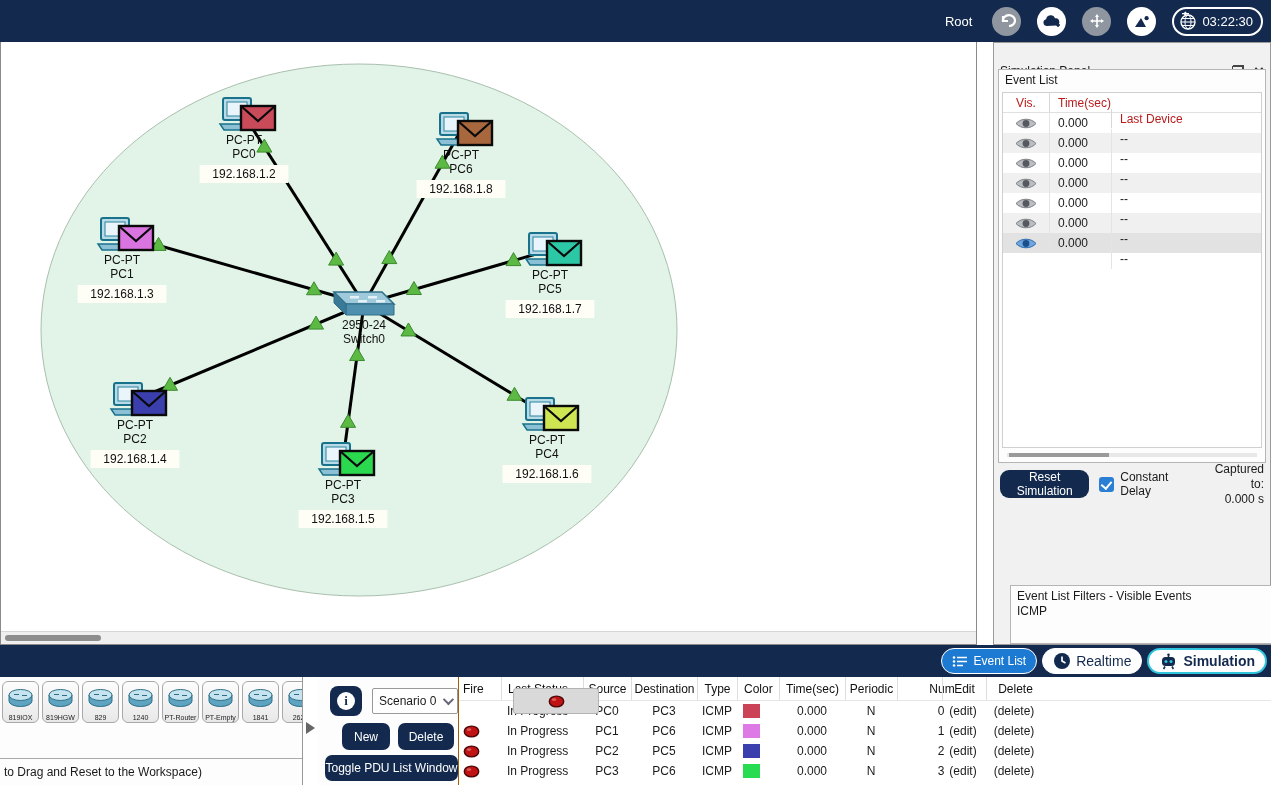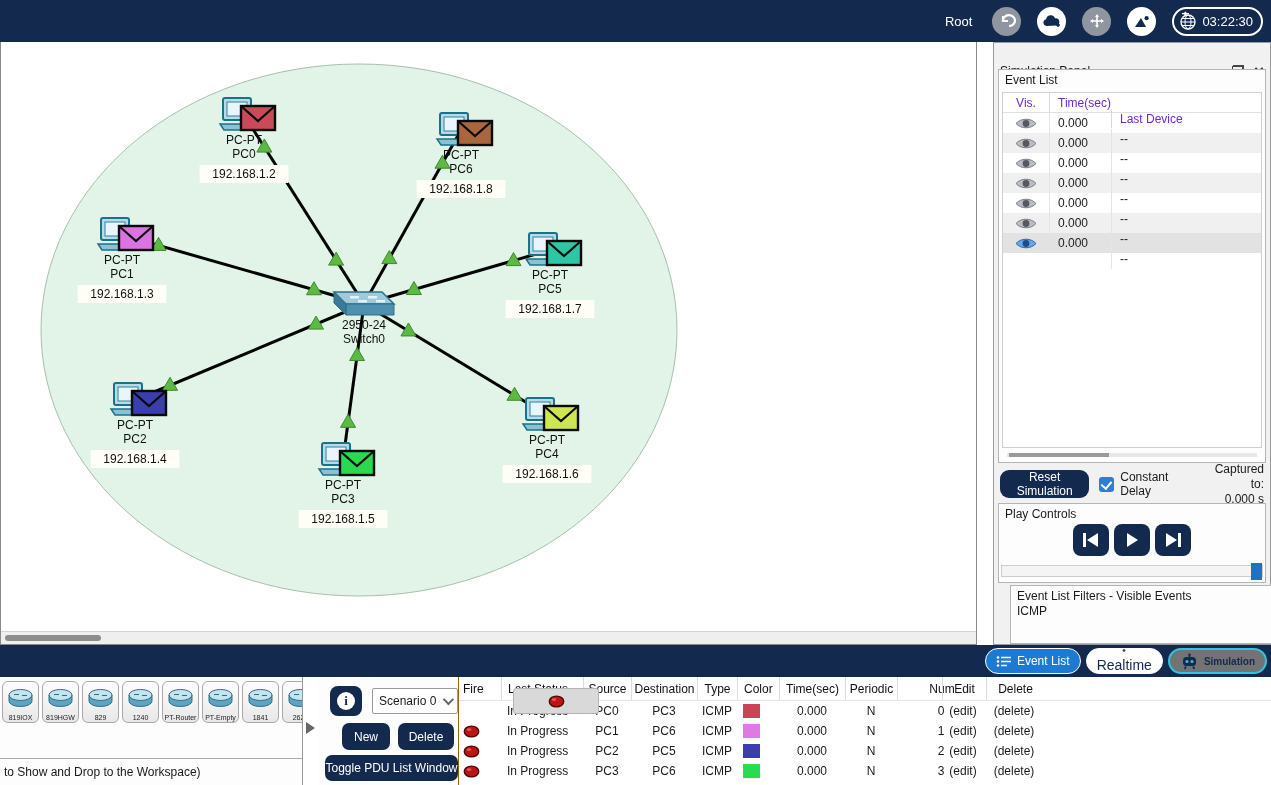--- a/index.html
+++ b/index.html
@@ -27,21 +27,21 @@
   .ic-restore { width:12px; height:12px; position:relative; margin-right:10px; }
   .ic-restore::before { content:""; position:absolute; right:0; top:0; width:9px; height:9px; border:1.5px solid #444; }
   .ic-restore::after { content:""; position:absolute; left:0; bottom:0; width:9px; height:9px; border:1.5px solid #444; background:#f1f1f1; }
   .ic-close { font-size:17px; font-weight:bold; color:#333; line-height:1; }
 
   .group { position:absolute; background:#fdfdfd; border:1px solid #b5b5b5; }
   .g-title { position:absolute; left:6px; top:3px; font-size:12px; }
 
   .ev-group { left:4px; top:26px; width:268px; height:394px; }
   .ev-table { position:absolute; left:3px; top:22px; right:3px; bottom:14px; background:#fff; border:1px solid #d0d0d0; overflow:hidden; }
-  .ev-hrow { display:flex; height:20px; align-items:center; border-bottom:1px solid #e0e0e0; color:#6d28d9; }
+  .ev-hrow { display:flex; height:20px; align-items:center; border-bottom:1px solid #e0e0e0; color:#b91c1c; }
   .ev-row { display:flex; height:20px; align-items:center; }
   .ev-row.alt { background:#f0f0f0; }
   .ev-row.selected { background:#e2e2e2; }
   .e-vis { width:46px; display:flex; justify-content:center; }
   .e-time { width:62px; border-left:1px solid #e4e4e4; padding-left:8px; height:100%; display:flex; align-items:center; }
   .e-dev { flex:1; border-left:1px solid #e4e4e4; padding-left:8px; height:100%; display:flex; align-items:center;margin-top:32px; }
   .ev-hrow .e-time, .ev-hrow .e-dev { border-left:1px solid #d8d8d8; }
   .ev-scroll { position:absolute; left:8px; bottom:5px; width:250px; height:4px; background:#e8e8e8; }
   .ev-scroll .thumb { position:absolute; left:2px; top:0; width:100px; height:4px; background:#9a9a9a; }
 
@@ -61,22 +61,22 @@
 
   .filt-group { left:16px; top:542px; width:316px; height:59px; }
   .filt-proto { position:absolute; left:6px; top:18px; }
   .filt-btns { position:absolute; left:2px; bottom:4px; width:264px; display:flex; gap:4px; }
   .filt-btns .btn { flex:1; height:24px; border-radius:10px; }
 
   
   .modestrip { position:absolute; left:0; top:645px; width:1271px; height:32px; background:#132a4e; display:flex; align-items:center; justify-content:flex-end; gap:5px; padding-right:4px; }
   .pill { height:26px; border-radius:13px; display:flex; align-items:center; gap:5px; padding:0 10px; }
   .pill-ev { background:#1d7ad2; border:1.5px solid #fff; color:#fff; font-size:12px; }
-  .pill-rt { background:#fff; border:1.5px solid #fff; color:#132a4e; font-size:14px;flex-direction:column; }
-  .pill-sim { background:#737373; border:2px solid #2fc5dd; color:#132a4e; font-size:10px; font-weight:bold; }
+  .pill-rt { background:#fff; border:1.5px solid #fff; color:#132a4e; font-size:14px; }
+  .pill-sim { background:#ffffff; border:2px solid #2fc5dd; color:#132a4e; font-size:14px; font-weight:bold; }
 
   
   .bottom { position:absolute; left:0; top:677px; width:1271px; height:108px; background:#fff; }
   .palette { position:absolute; left:0; top:0; width:303px; height:108px; background:#fdfdfd; border-right:1px solid #999; overflow:hidden; }
   .dev-btn { position:absolute; top:4px; width:37px; height:42px; border:1px solid #a8a8a8; border-radius:6px; background:linear-gradient(#fdfdfd,#e8e8e8); }
   .dev-btn .lbl { position:absolute; left:0; right:0; bottom:1px; text-align:center; font-size:7px; color:#222; white-space:nowrap; }
   .pal-hint { position:absolute; left:0; right:0; bottom:0; height:27px; border-top:1px solid #aaa; display:flex; align-items:center; padding-left:4px; font-size:12px; background:#fdfdfd; }
   .expander { position:absolute; left:306px; top:45px; width:0; height:0; border-left:9px solid #666; border-top:6px solid transparent; border-bottom:6px solid transparent; }
 
   .scenario { position:absolute; left:318px; top:0; width:140px; height:108px; background:#fdfdfd; }
@@ -371,45 +371,20 @@
     <div class="reset-row">
       <button class="btn btn-reset">Reset Simulation</button>
       <span class="chk"></span>
       <span class="cd-label">Constant Delay</span>
       <span class="captured">
         <span>Captured to:</span><br>
         <span>0.000 s</span>
       </span>
     </div>
 
-    <div class="group play-group">
-      <span class="g-title">Play Controls</span>
-      <div class="play-btns">
-        <div class="pbtn">
-          <svg width="20" height="16" viewBox="0 0 20 16">
-              <rect x="2" y="1" width="3" height="14" fill="#fff"></rect>
-              <polygon points="17,1 17,15 6,8" fill="#fff"></polygon>
-            </svg>
-        </div>
-        <div class="pbtn">
-          <svg width="16" height="16" viewBox="0 0 16 16">
-              <polygon points="3,1 3,15 14,8" fill="#fff"></polygon>
-            </svg>
-        </div>
-        <div class="pbtn">
-          <svg width="20" height="16" viewBox="0 0 20 16">
-              <polygon points="3,1 3,15 14,8" fill="#fff"></polygon>
-              <rect x="15" y="1" width="3" height="14" fill="#fff"></rect>
-            </svg>
-        </div>
-      </div>
-      <div class="pslider">
-          <div class="pthumb"></div>
-        </div>
-    </div>
 
     <div class="group filt-group">
       <span class="g-title">Event List Filters - Visible Events</span>
       <span class="filt-proto">ICMP</span>
     </div>
   </div>
 
   <div class="modestrip">
     <div class="pill pill-ev">
       <svg width="16" height="13" viewBox="0 0 16 13">
@@ -501,21 +476,21 @@
           </div>
           <div class="dev-btn" style="left: 282px;">
             <svg width="35" height="28" viewBox="0 0 35 28" style="display:block;margin:1px auto 0;">
     <path d="M6,12 v6 a11.5,5.5 0 0 0 23,0 v-6" fill="#5ea4c0" stroke="#2e6f88" stroke-width="1"></path>
     <ellipse cx="17.5" cy="12" rx="11.5" ry="5.5" fill="#c5e4f0" stroke="#2e6f88" stroke-width="1"></ellipse>
     <path d="M11,11.5 h5 M19,12.5 h5" stroke="#2e6f88" stroke-width="1.2"></path>
             </svg>
             <div class="lbl">2620</div>
           </div>
         </div>
-      <div class="pal-hint">to Show and Drop to the Workspace)</div>
+      <div class="pal-hint">to Drag and Reset to the Workspace)</div>
     </div>
     <div class="expander"></div>
 
     <div class="scenario">
       <div class="info-btn">
           <span class="disc">i</span>
         </div>
       <div class="sel">
         <span>Scenario 0</span>
         <span class="chev"></span>

